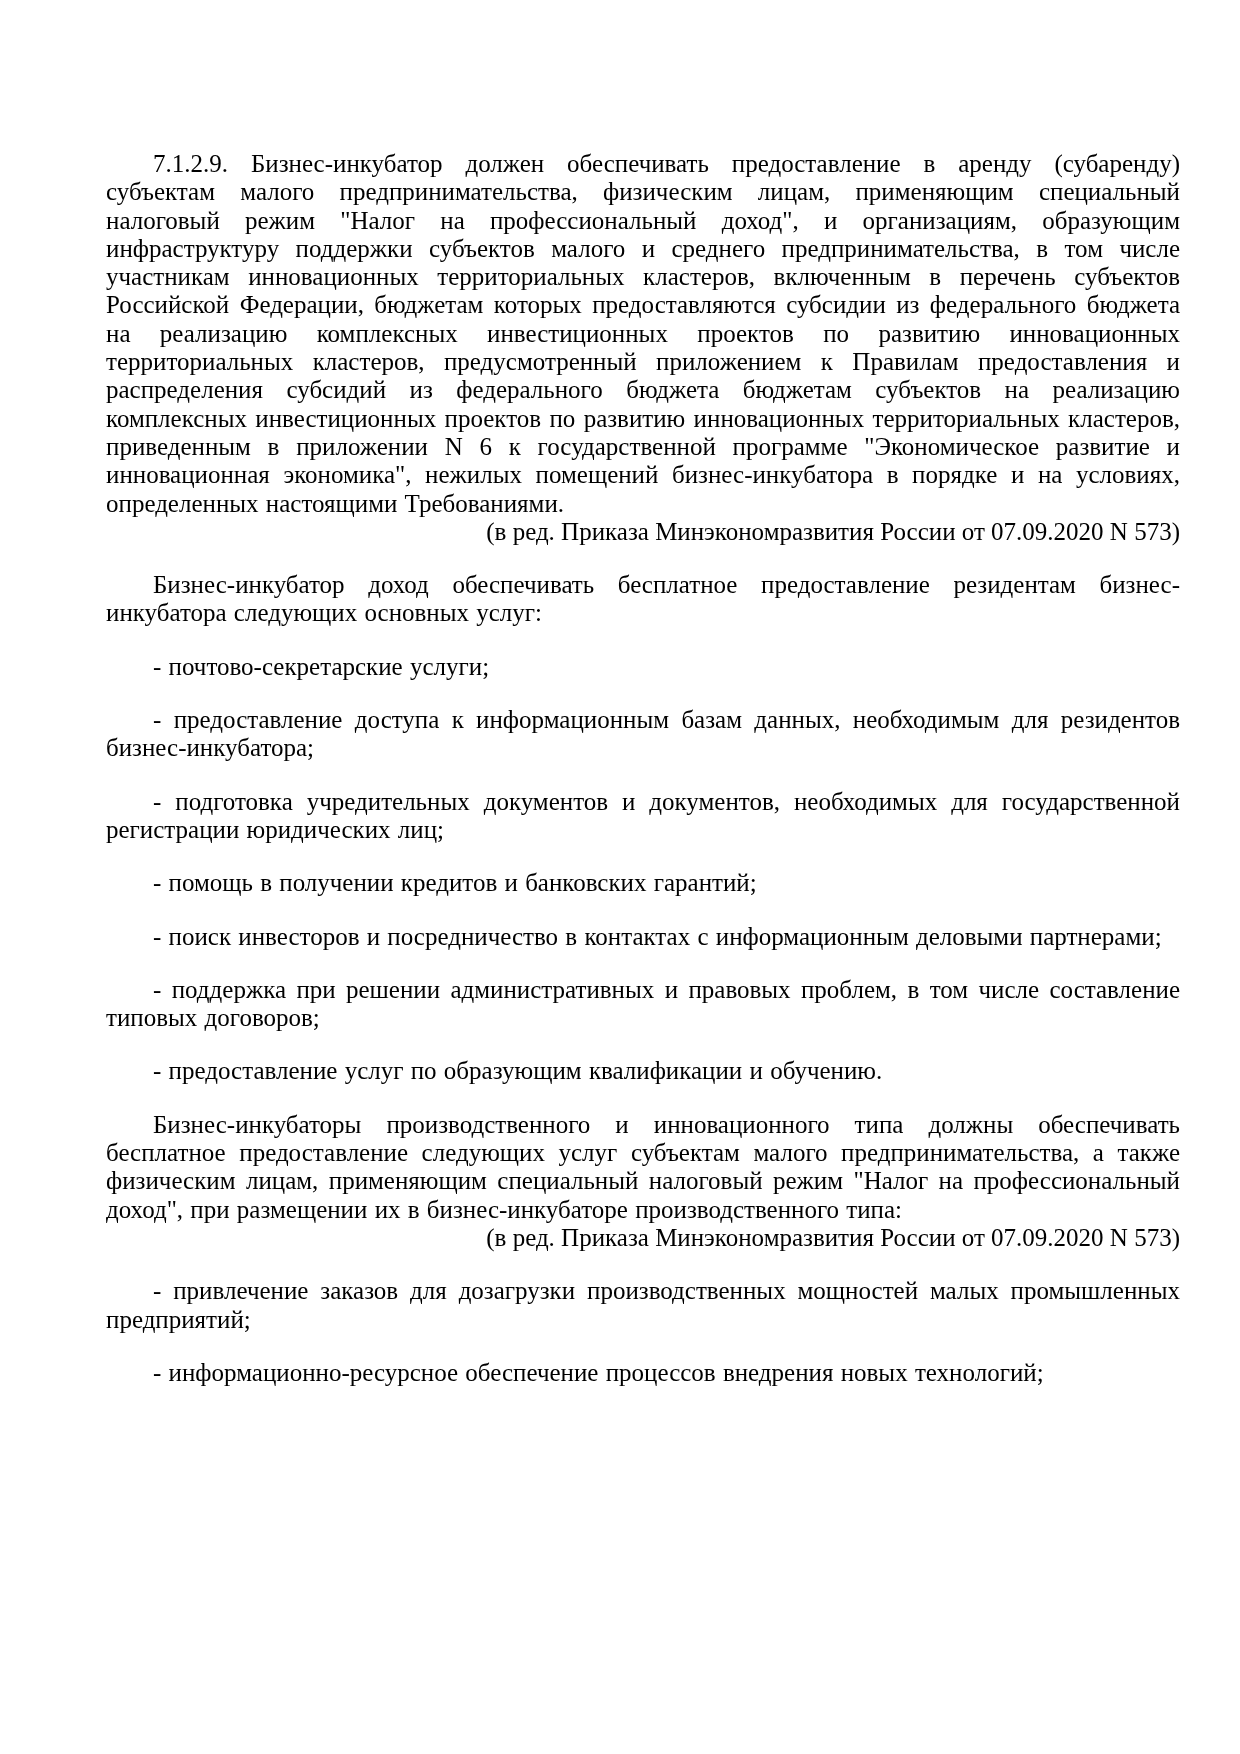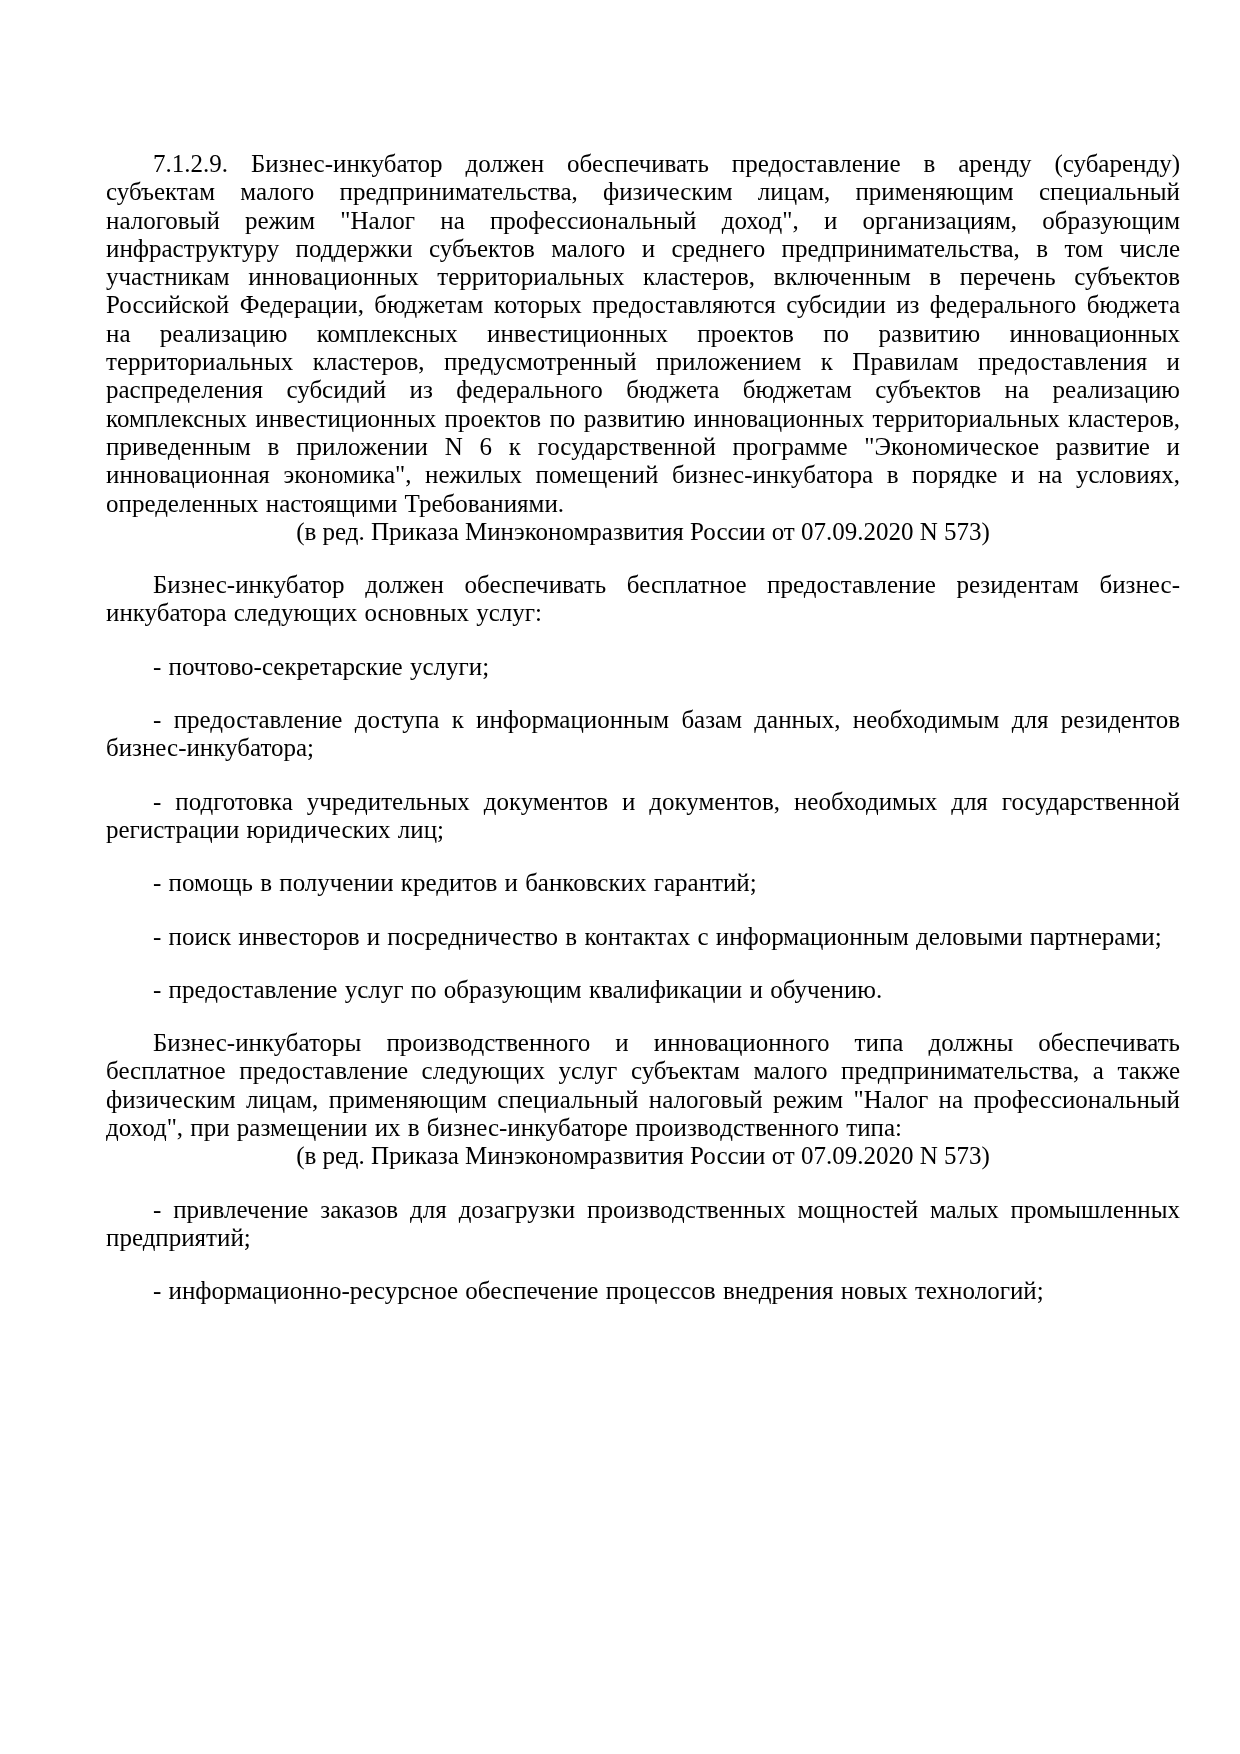--- a/index.html
+++ b/index.html
@@ -26,36 +26,37 @@
     margin: 0 0 25px 0;
     text-align: justify;
     text-indent: 47px;
     word-spacing: 1px;
   }
   .para.tight {
     margin-bottom: 0;
   }
   .ed {
     margin: 0 0 25px 0;
-    text-align: center;
+    text-align: right;
     text-indent: 0;
   }
 </style>
 </head>
 <body>
 
 <div class="page">
   <div class="content">
     <p class="para tight">7.1.2.9. Бизнес-инкубатор должен обеспечивать предоставление в аренду (субаренду) субъектам малого предпринимательства, физическим лицам, применяющим специальный налоговый режим "Налог на профессиональный доход", и организациям, образующим инфраструктуру поддержки субъектов малого и среднего предпринимательства, в том числе участникам инновационных территориальных кластеров, включенным в перечень субъектов Российской Федерации, бюджетам которых предоставляются субсидии из федерального бюджета на реализацию комплексных инвестиционных проектов по развитию инновационных территориальных кластеров, предусмотренный приложением к Правилам предоставления и распределения субсидий из федерального бюджета бюджетам субъектов на реализацию комплексных инвестиционных проектов по развитию инновационных территориальных кластеров, приведенным в приложении N 6 к государственной программе "Экономическое развитие и инновационная экономика", нежилых помещений бизнес-инкубатора в порядке и на условиях, определенных настоящими Требованиями.</p>
     <p class="ed">(в ред. Приказа Минэкономразвития России от 07.09.2020 N 573)</p>
-    <p class="para">Бизнес-инкубатор должен обеспечивать бесплатное предоставление резидентам бизнес-инкубатора следующих основных услуг:</p>
+    <p class="para">Бизнес-инкубатор доход обеспечивать бесплатное предоставление резидентам бизнес-инкубатора следующих основных услуг:</p>
     <p class="para">- почтово-секретарские услуги;</p>
     <p class="para">- предоставление доступа к информационным базам данных, необходимым для резидентов бизнес-инкубатора;</p>
     <p class="para">- подготовка учредительных документов и документов, необходимых для государственной регистрации юридических лиц;</p>
     <p class="para">- помощь в получении кредитов и банковских гарантий;</p>
     <p class="para">- поиск инвесторов и посредничество в контактах с информационным деловыми партнерами;</p>
+    <p class="para">- поддержка при решении административных и правовых проблем, в том числе составление типовых договоров;</p>
     <p class="para">- предоставление услуг по образующим квалификации и обучению.</p>
     <p class="para tight">Бизнес-инкубаторы производственного и инновационного типа должны обеспечивать бесплатное предоставление следующих услуг субъектам малого предпринимательства, а также физическим лицам, применяющим специальный налоговый режим "Налог на профессиональный доход", при размещении их в бизнес-инкубаторе производственного типа:</p>
     <p class="ed">(в ред. Приказа Минэкономразвития России от 07.09.2020 N 573)</p>
     <p class="para">- привлечение заказов для дозагрузки производственных мощностей малых промышленных предприятий;</p>
     <p class="para">- информационно-ресурсное обеспечение процессов внедрения новых технологий;</p>
   </div>
 </div>
 
 </body></html>

